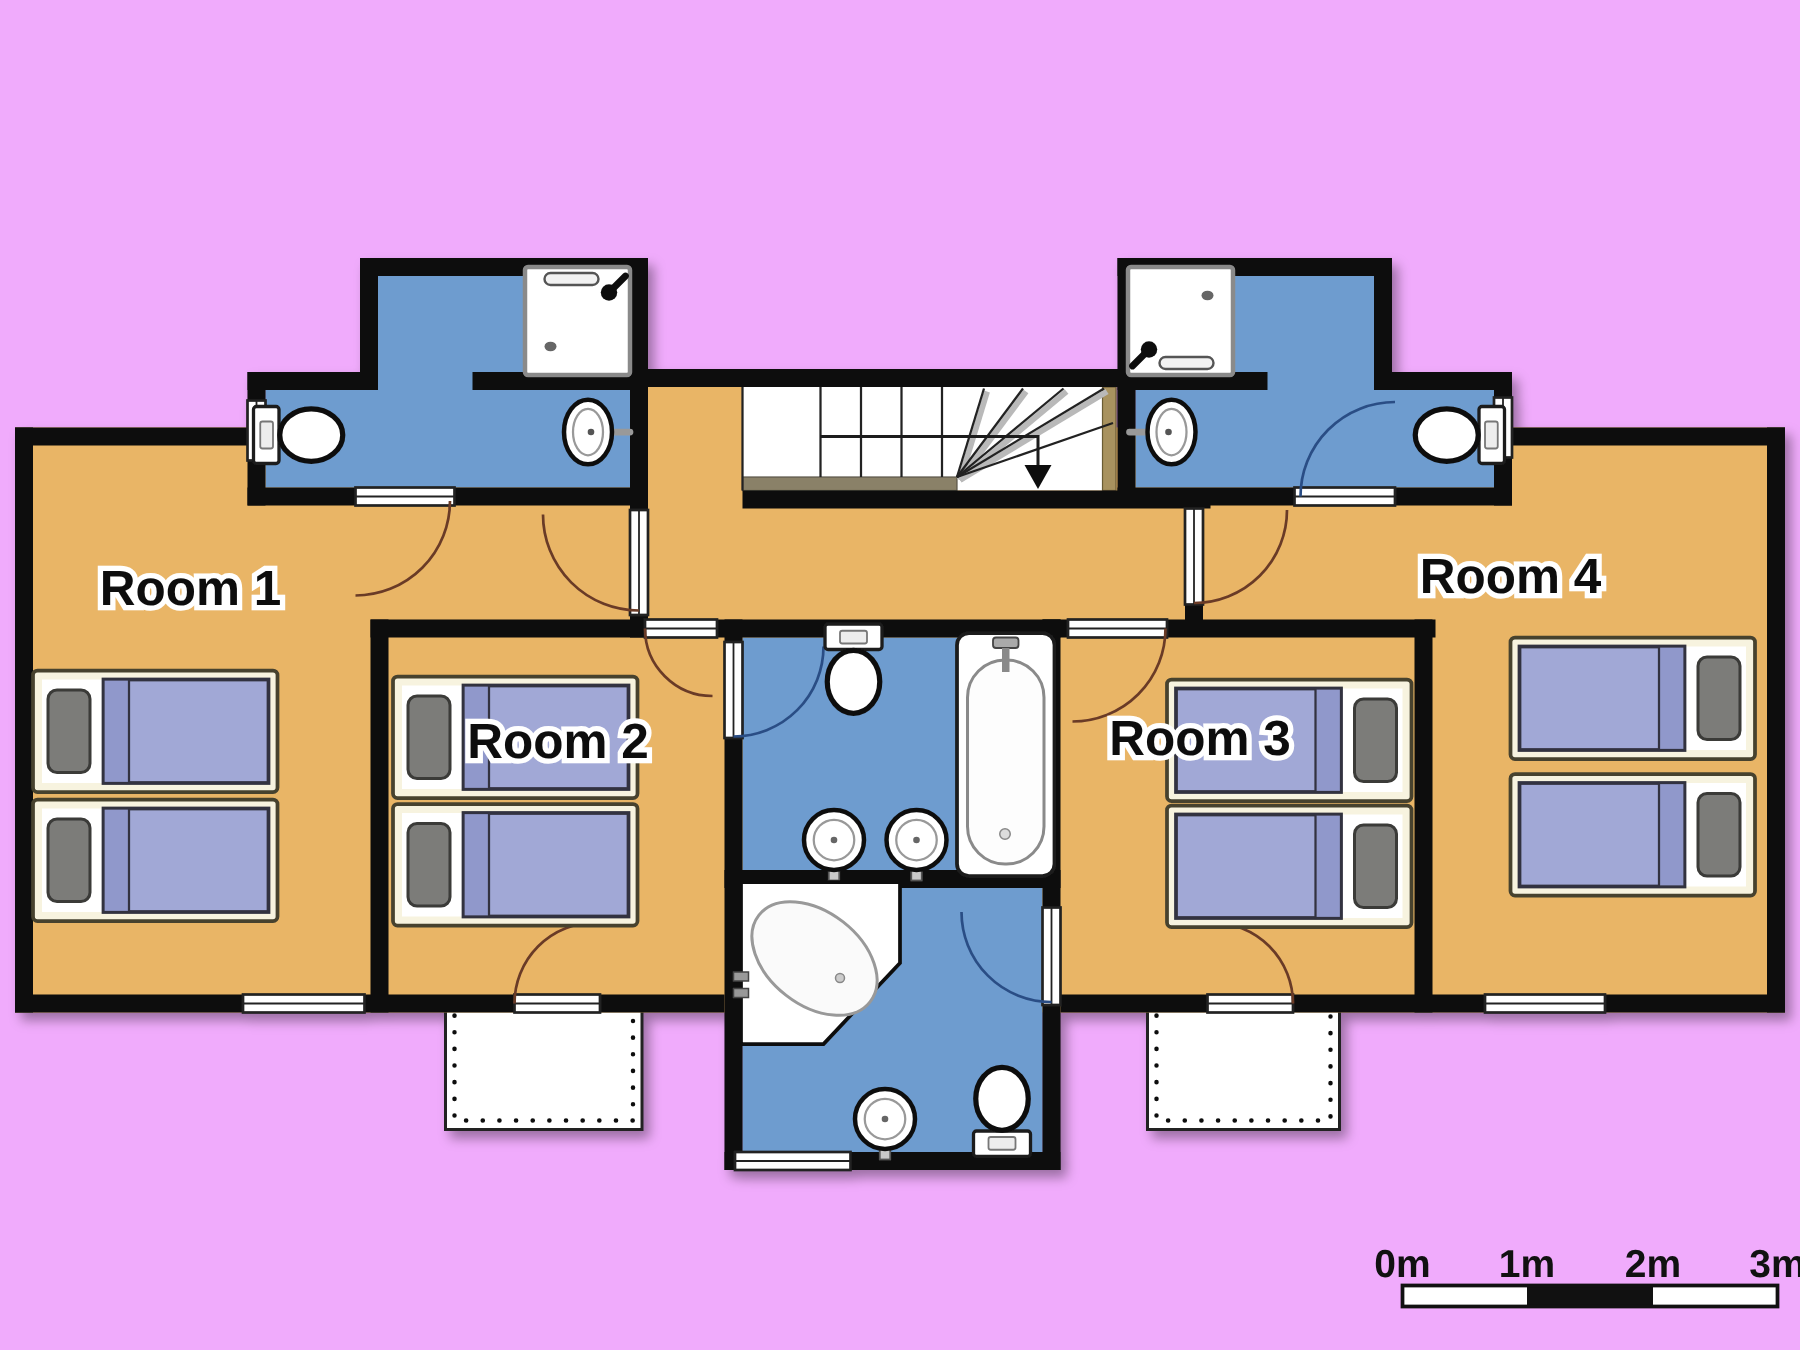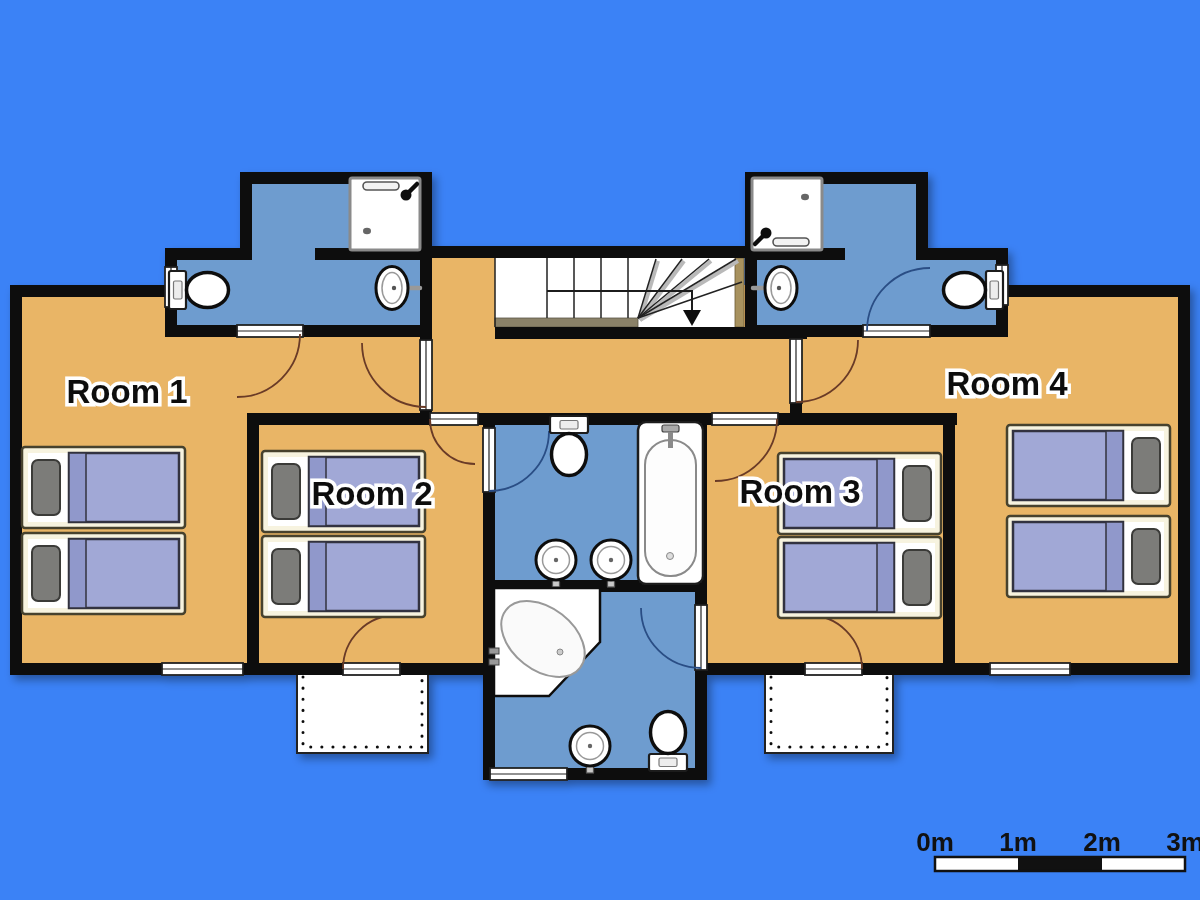--- a/index.html
+++ b/index.html
@@ -1,16 +1,16 @@
 <!DOCTYPE html>
 <html><head>
 <meta charset="utf-8">
 <style>
   html,body{margin:0;padding:0;background:#fff;}
-  .page{width:1200px;height:900px;position:relative;background:#3b82f6;font-family:"Liberation Sans",sans-serif;}
+  .page{width:1200px;height:900px;position:relative;background:#f0abfc;font-family:"Liberation Sans",sans-serif;}
   svg{display:block;}
   .wall{fill:#0D0D0D;}
   .opening{fill:#FFFFFF;stroke:#222;stroke-width:1.8;}
   .openline{stroke:#222;stroke-width:1.2;}
   .arcR{fill:none;stroke:#6A3B28;stroke-width:1.8;}
   .arcB{fill:none;stroke:#2A4E85;stroke-width:1.8;}
   .stepline{stroke:#222;stroke-width:1.5;}
   .stepshadow{stroke:#B9B9B9;stroke-width:4;}
   .room-label{font-size:33px;font-weight:bold;fill:#111;stroke:#FFFFFF;stroke-width:7px;paint-order:stroke;text-anchor:middle;}
   .scale-label{font-size:26px;font-weight:bold;fill:#111;text-anchor:middle;}

